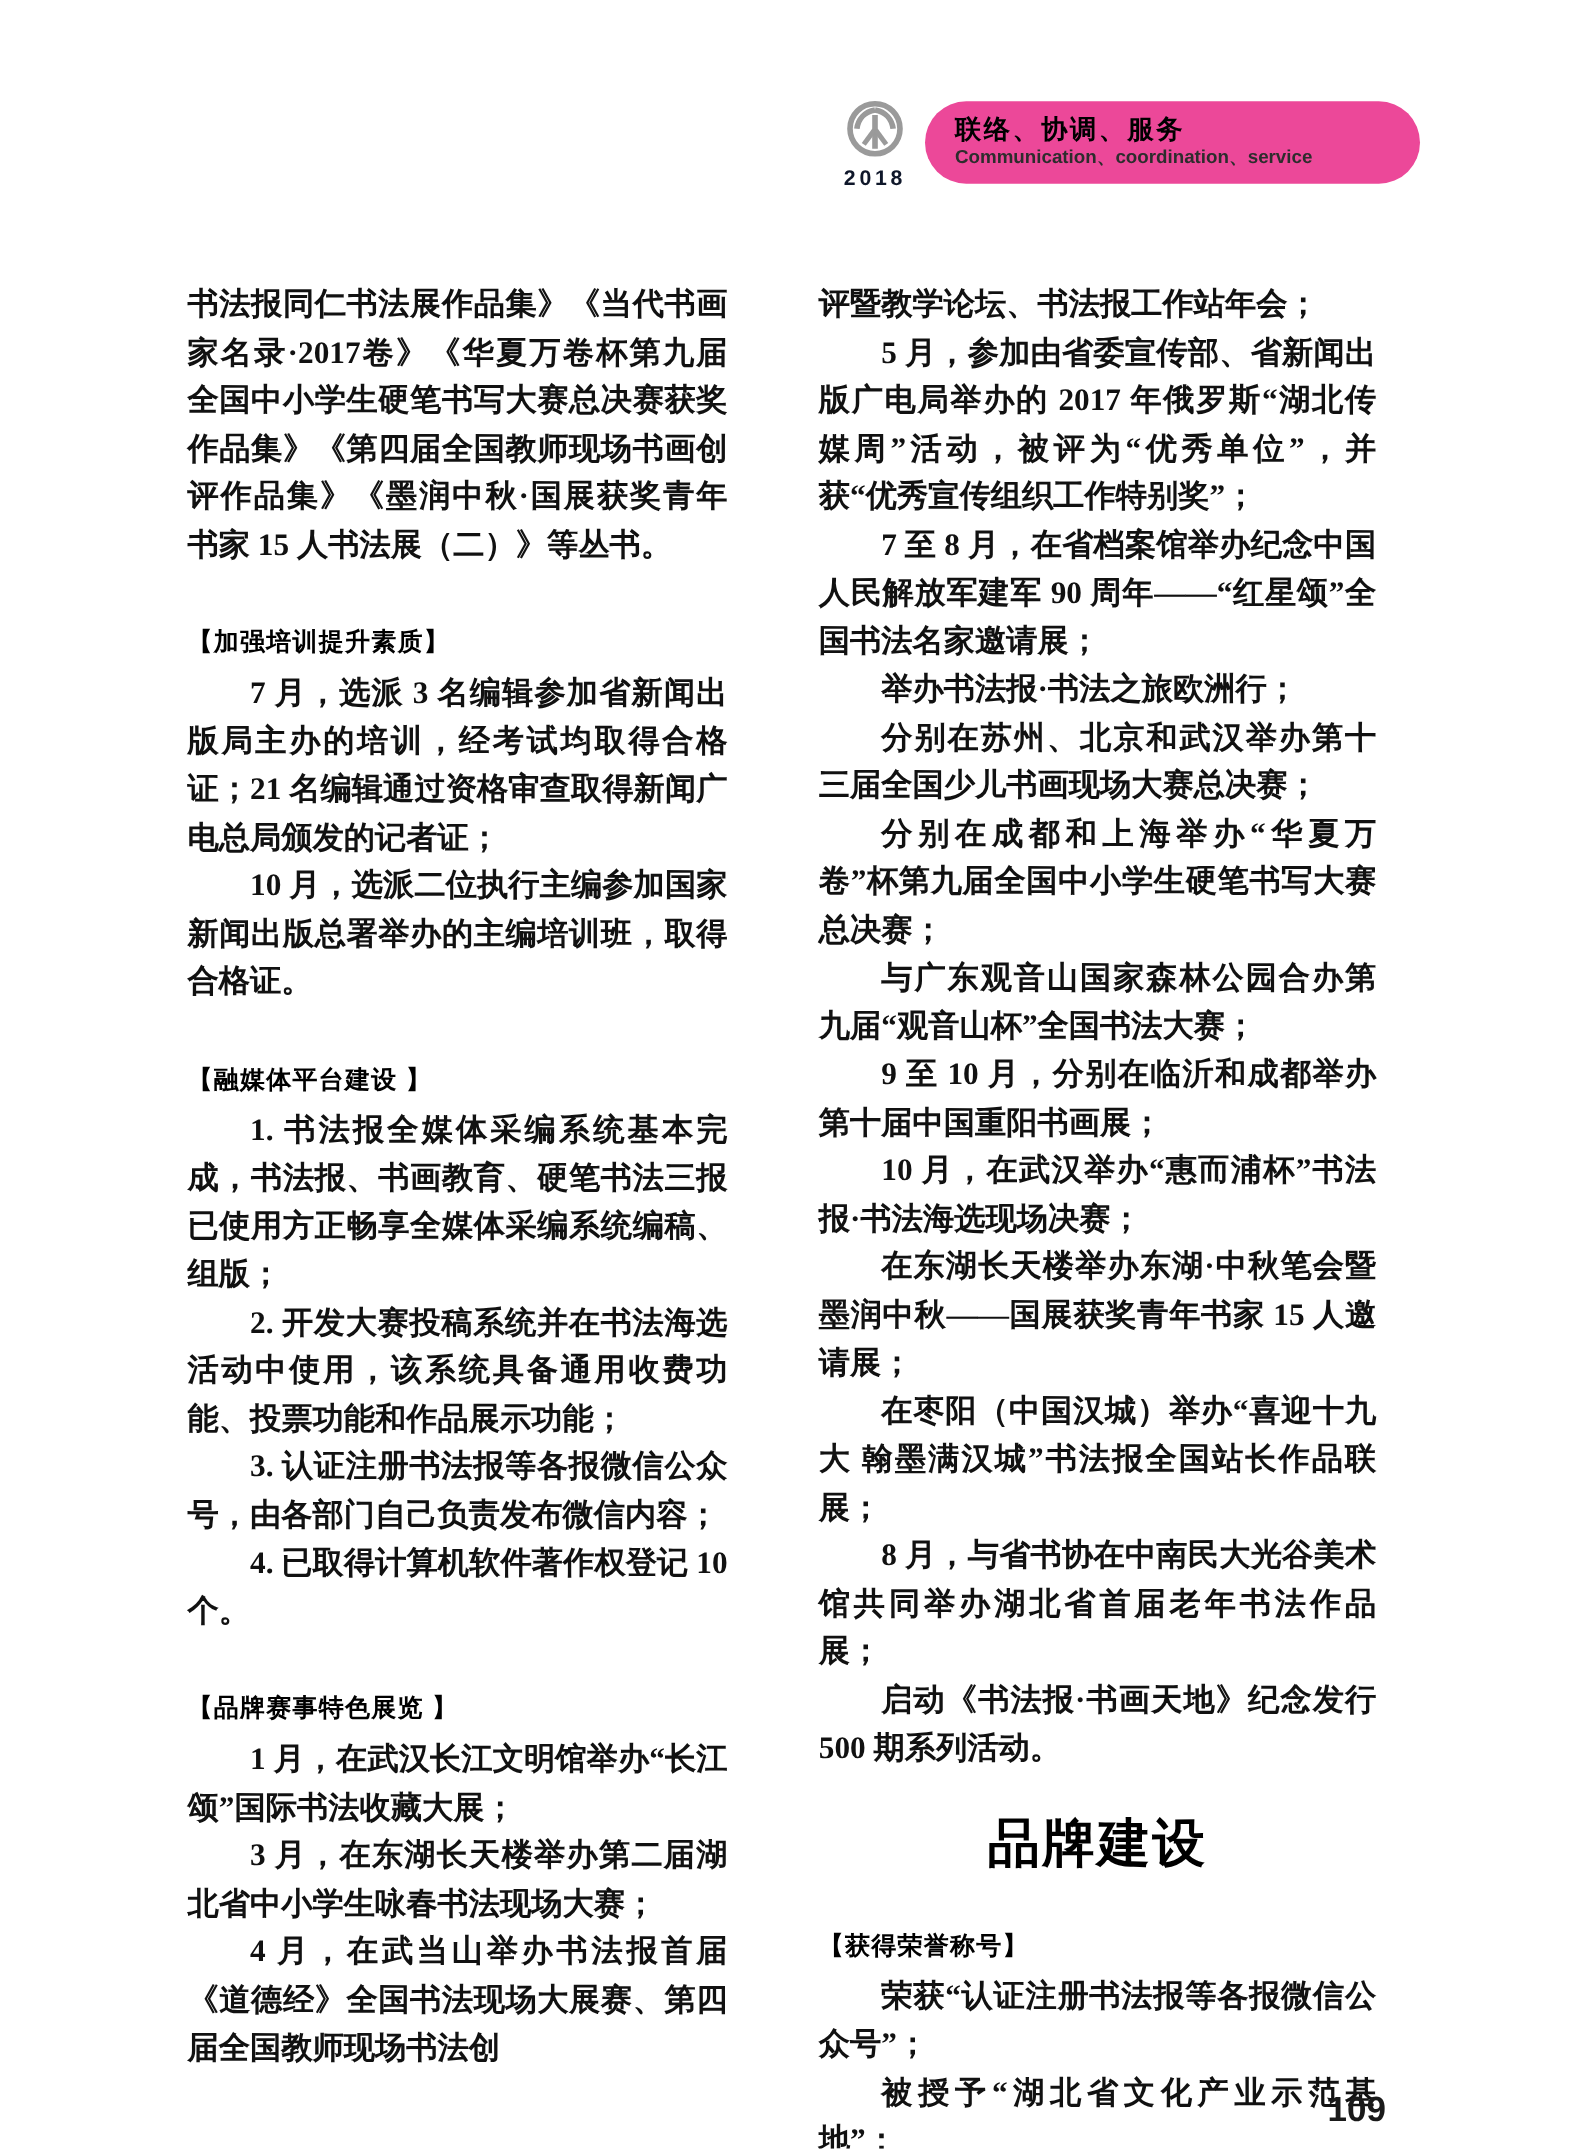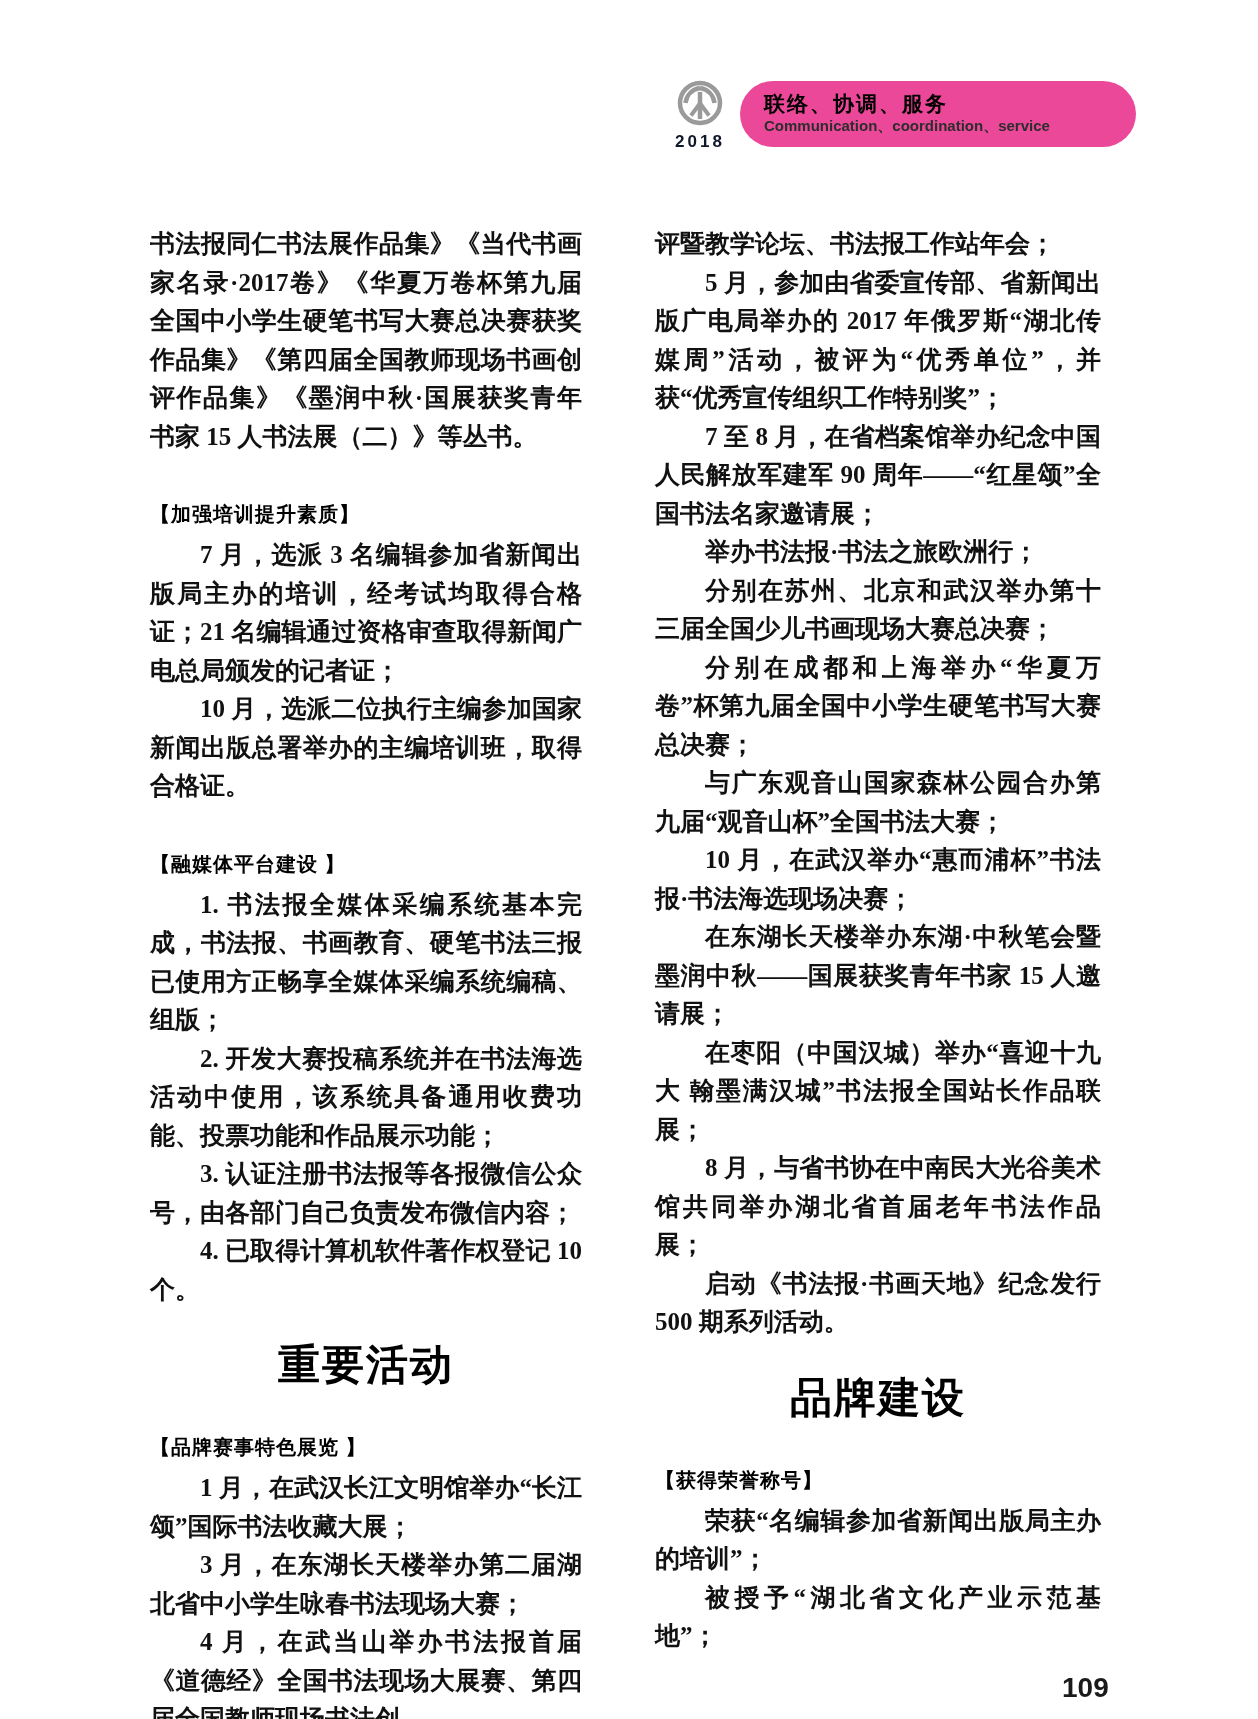--- a/index.html
+++ b/index.html
@@ -83,45 +83,45 @@
     <div class="section-heading">【加强培训提升素质】</div>
     <p class="para">7 月，选派 3 名编辑参加省新闻出版局主办的培训，经考试均取得合格证；21 名编辑通过资格审查取得新闻广电总局颁发的记者证；</p>
     <p class="para">10 月，选派二位执行主编参加国家新闻出版总署举办的主编培训班，取得合格证。</p>
 
     <div class="section-heading">【融媒体平台建设 】</div>
     <p class="para">1. 书法报全媒体采编系统基本完成，书法报、书画教育、硬笔书法三报已使用方正畅享全媒体采编系统编稿、组版；</p>
     <p class="para">2. 开发大赛投稿系统并在书法海选活动中使用，该系统具备通用收费功能、投票功能和作品展示功能；</p>
     <p class="para">3. 认证注册书法报等各报微信公众号，由各部门自己负责发布微信内容；</p>
     <p class="para">4. 已取得计算机软件著作权登记 10 个。</p>
 
-    <div class="big-title">重要活动</div>
 
     <div class="section-heading">【品牌赛事特色展览 】</div>
     <p class="para">1 月，在武汉长江文明馆举办“长江颂”国际书法收藏大展；</p>
     <p class="para">3 月，在东湖长天楼举办第二届湖北省中小学生咏春书法现场大赛；</p>
     <p class="para">4 月，在武当山举办书法报首届《道德经》全国书法现场大展赛、第四届全国教师现场书法创</p>
   </div>
 
   <div class="col col-right">
     <p class="para no-indent">评暨教学论坛、书法报工作站年会；</p>
     <p class="para">5 月，参加由省委宣传部、省新闻出版广电局举办的 2017 年俄罗斯“湖北传媒周”活动，被评为“优秀单位”，并获“优秀宣传组织工作特别奖”；</p>
     <p class="para">7 至 8 月，在省档案馆举办纪念中国人民解放军建军 90 周年——“红星颂”全国书法名家邀请展；</p>
     <p class="para">举办书法报·书法之旅欧洲行；</p>
     <p class="para">分别在苏州、北京和武汉举办第十三届全国少儿书画现场大赛总决赛；</p>
     <p class="para">分别在成都和上海举办“华夏万卷”杯第九届全国中小学生硬笔书写大赛总决赛；</p>
     <p class="para">与广东观音山国家森林公园合办第九届“观音山杯”全国书法大赛；</p>
+    <p class="para">9 至 10 月，分别在临沂和成都举办第十届中国重阳书画展；</p>
     <p class="para">10 月，在武汉举办“惠而浦杯”书法报·书法海选现场决赛；</p>
     <p class="para">在东湖长天楼举办东湖·中秋笔会暨墨润中秋——国展获奖青年书家 15 人邀请展；</p>
     <p class="para">在枣阳（中国汉城）举办“喜迎十九大 翰墨满汉城”书法报全国站长作品联展；</p>
     <p class="para">8 月，与省书协在中南民大光谷美术馆共同举办湖北省首届老年书法作品展；</p>
     <p class="para">启动《书法报·书画天地》纪念发行 500 期系列活动。</p>
 
     <div class="big-title">品牌建设</div>
 
     <div class="section-heading">【获得荣誉称号】</div>
-    <p class="para">荣获“名编辑参加省新闻出版局主办的培训”；</p>
+    <p class="para">荣获“认证注册书法报等各报微信公众号”；</p>
     <p class="para">被授予“湖北省文化产业示范基地”；</p>
 
   </div>
 
   <div class="page-number">109</div>
 
 </div>
 
 </body></html>

